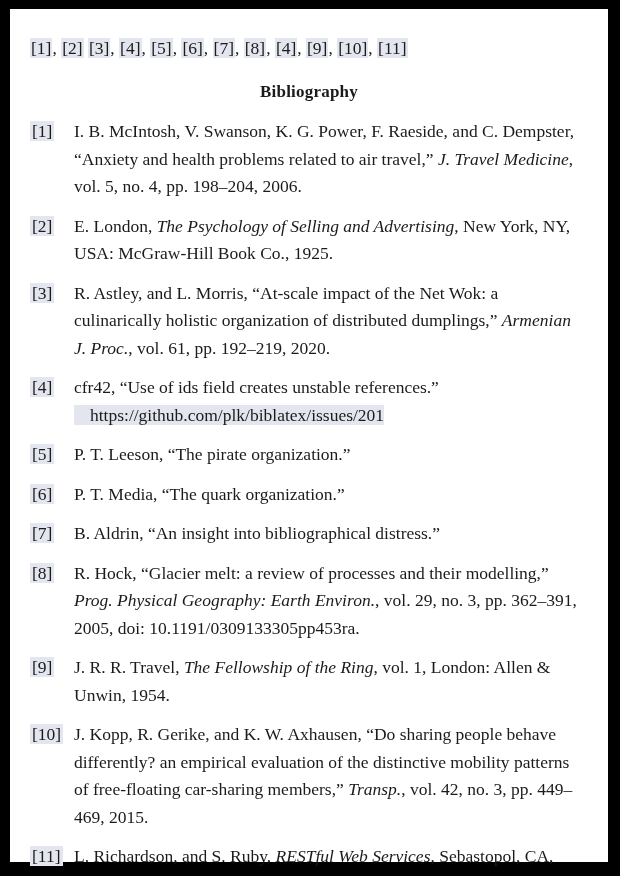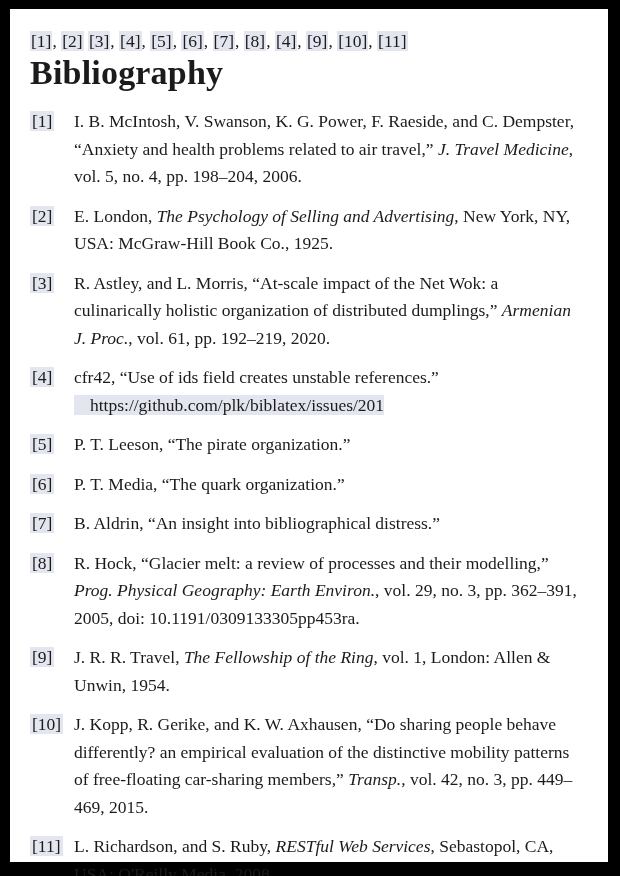--- a/index.html
+++ b/index.html
@@ -18,32 +18,34 @@
   }
   .page{
     position:absolute;
     left:10px; top:9px; right:12px; bottom:14px;
     background:var(--page-bg);
     padding:14px 20px 0 20px;
   }
   .citation-line{
     font-size:17.5px;
     line-height:26px;
-    margin-top:5px;
+    margin-top:12px;
     white-space:nowrap;
   }
   .ref{
     background:var(--hl);
     padding:0 1px;
     cursor:pointer;
   }
   h1.bib-title{
-    font-size:34px;
+    font-size:17px;
     font-weight:700;
+    margin-top:21px;
     letter-spacing:.2px;
+    text-align:center;
   }
   .bib-list{
     margin-top:16px;
   }
   .entry{
     display:flex;
     align-items:flex-start;
     margin-bottom:12px;
     font-size:17.5px;
     line-height:27.5px;

